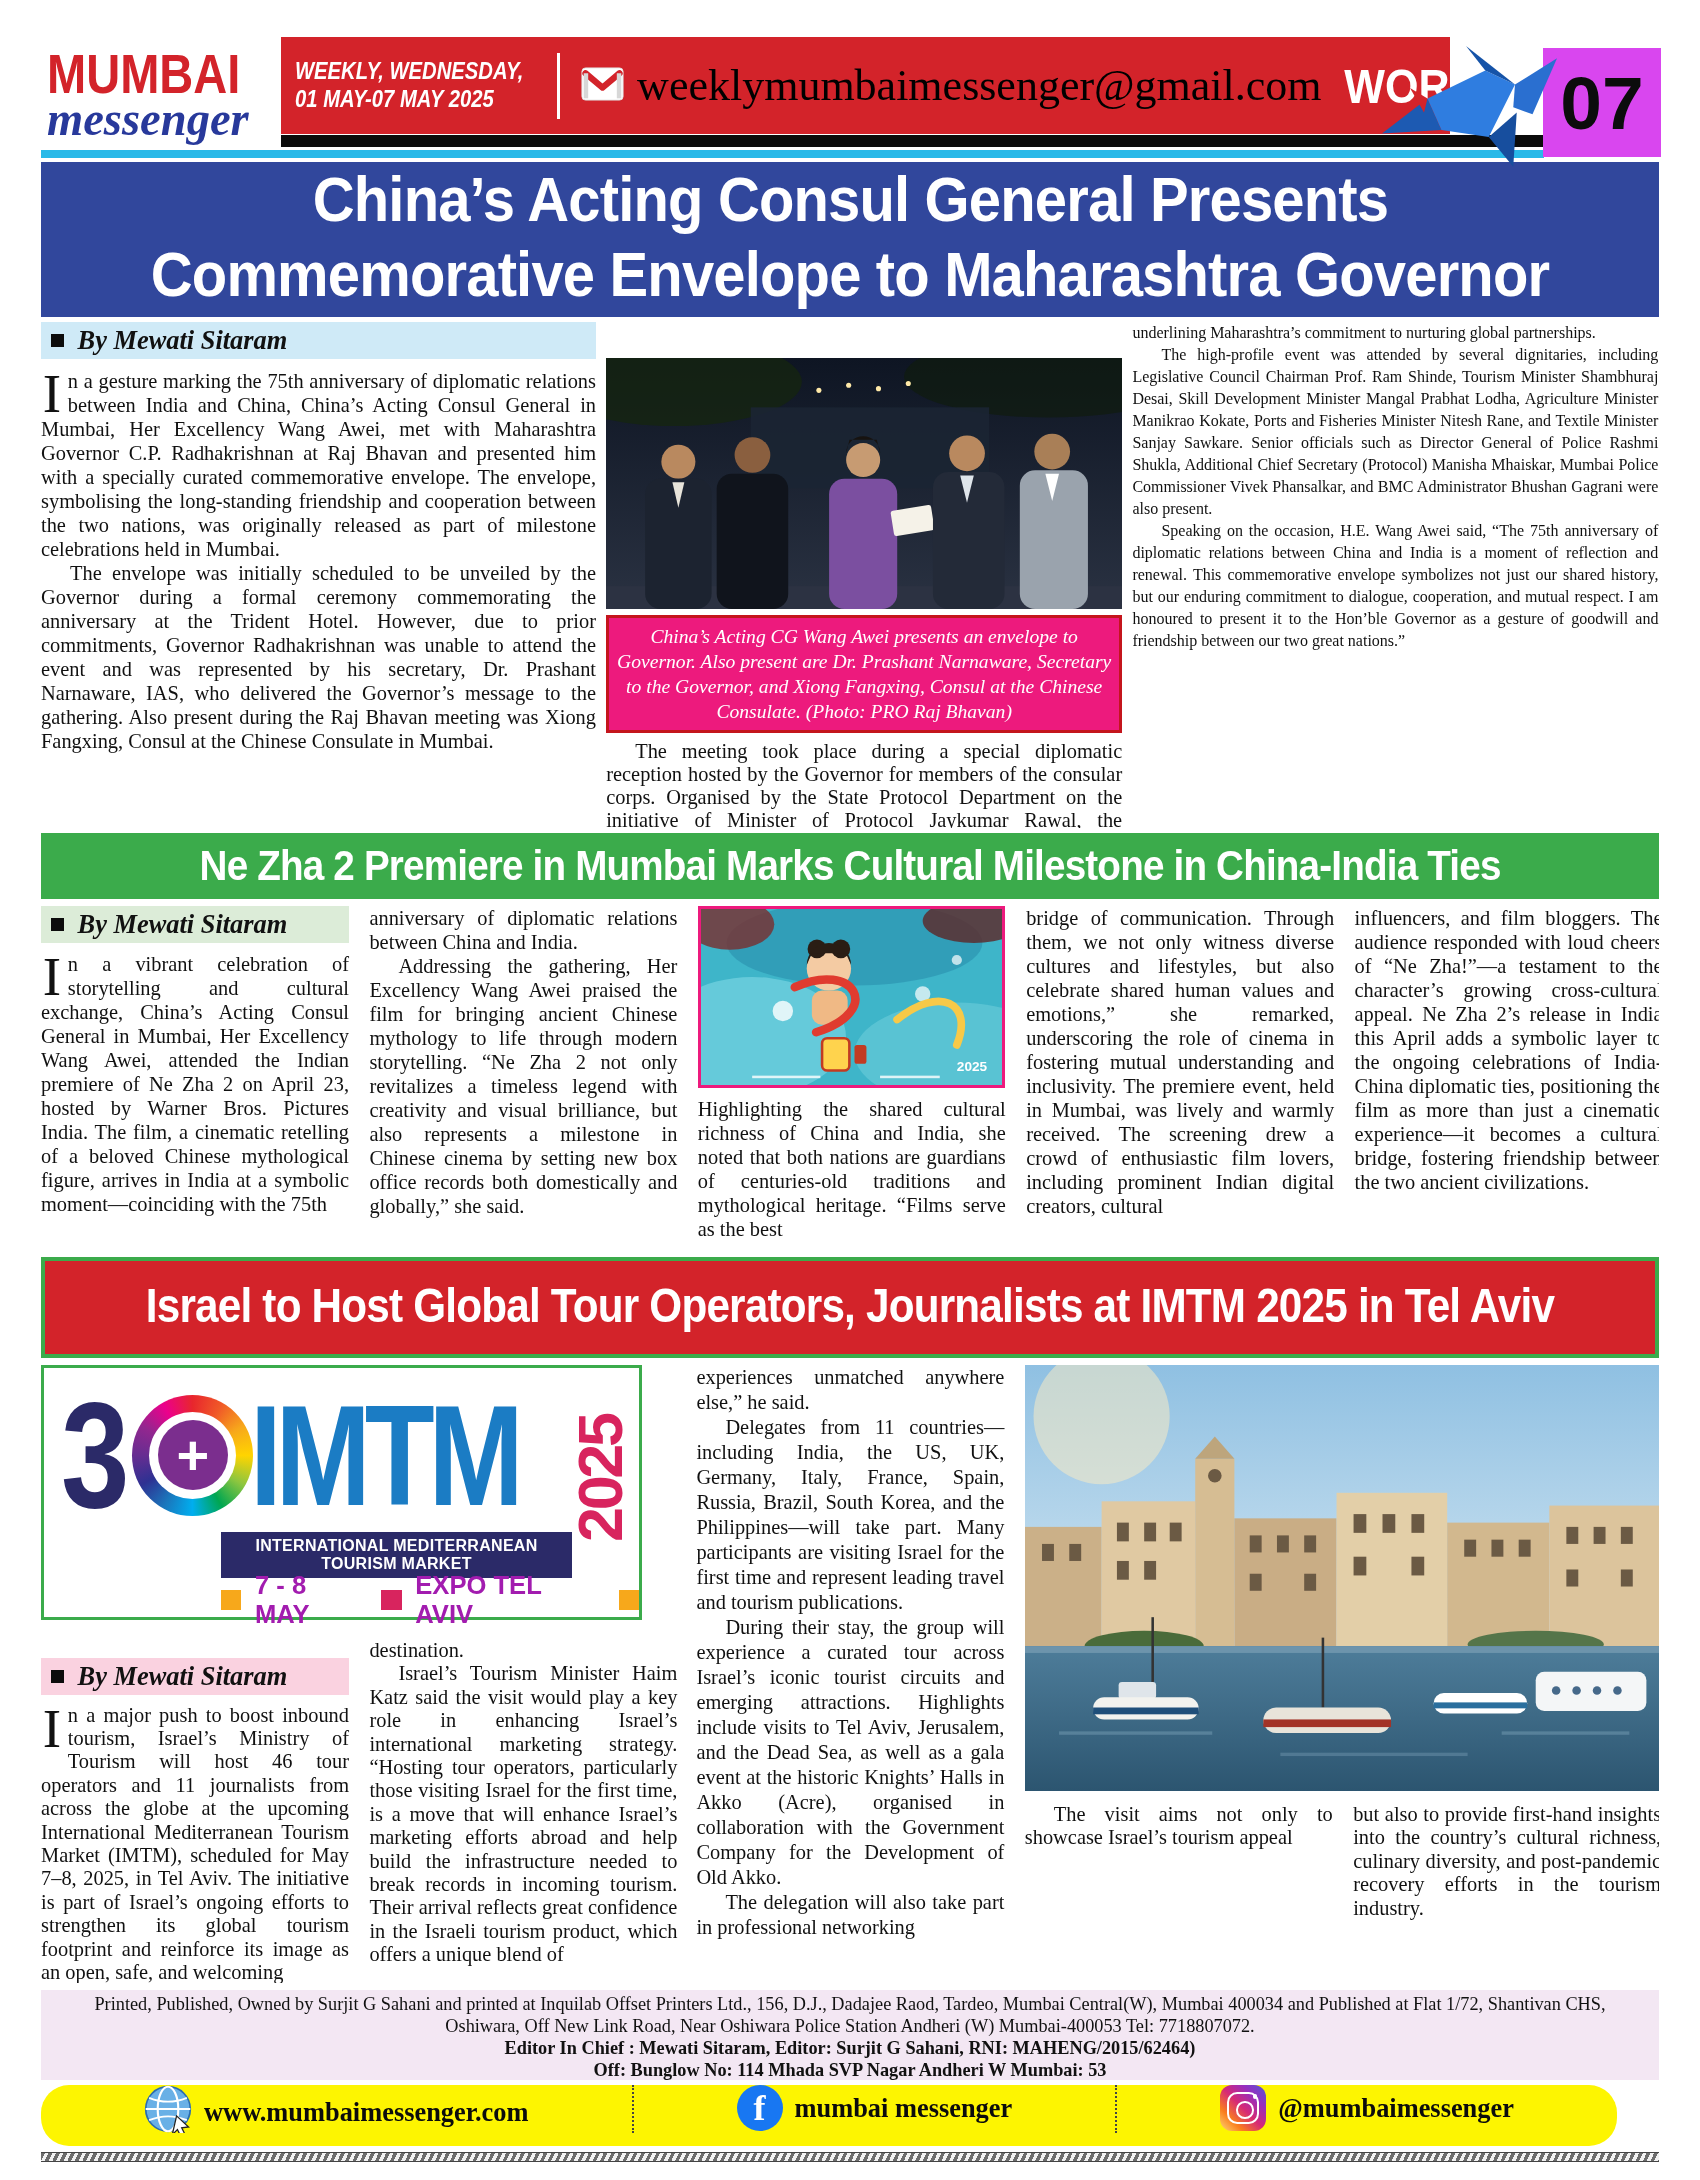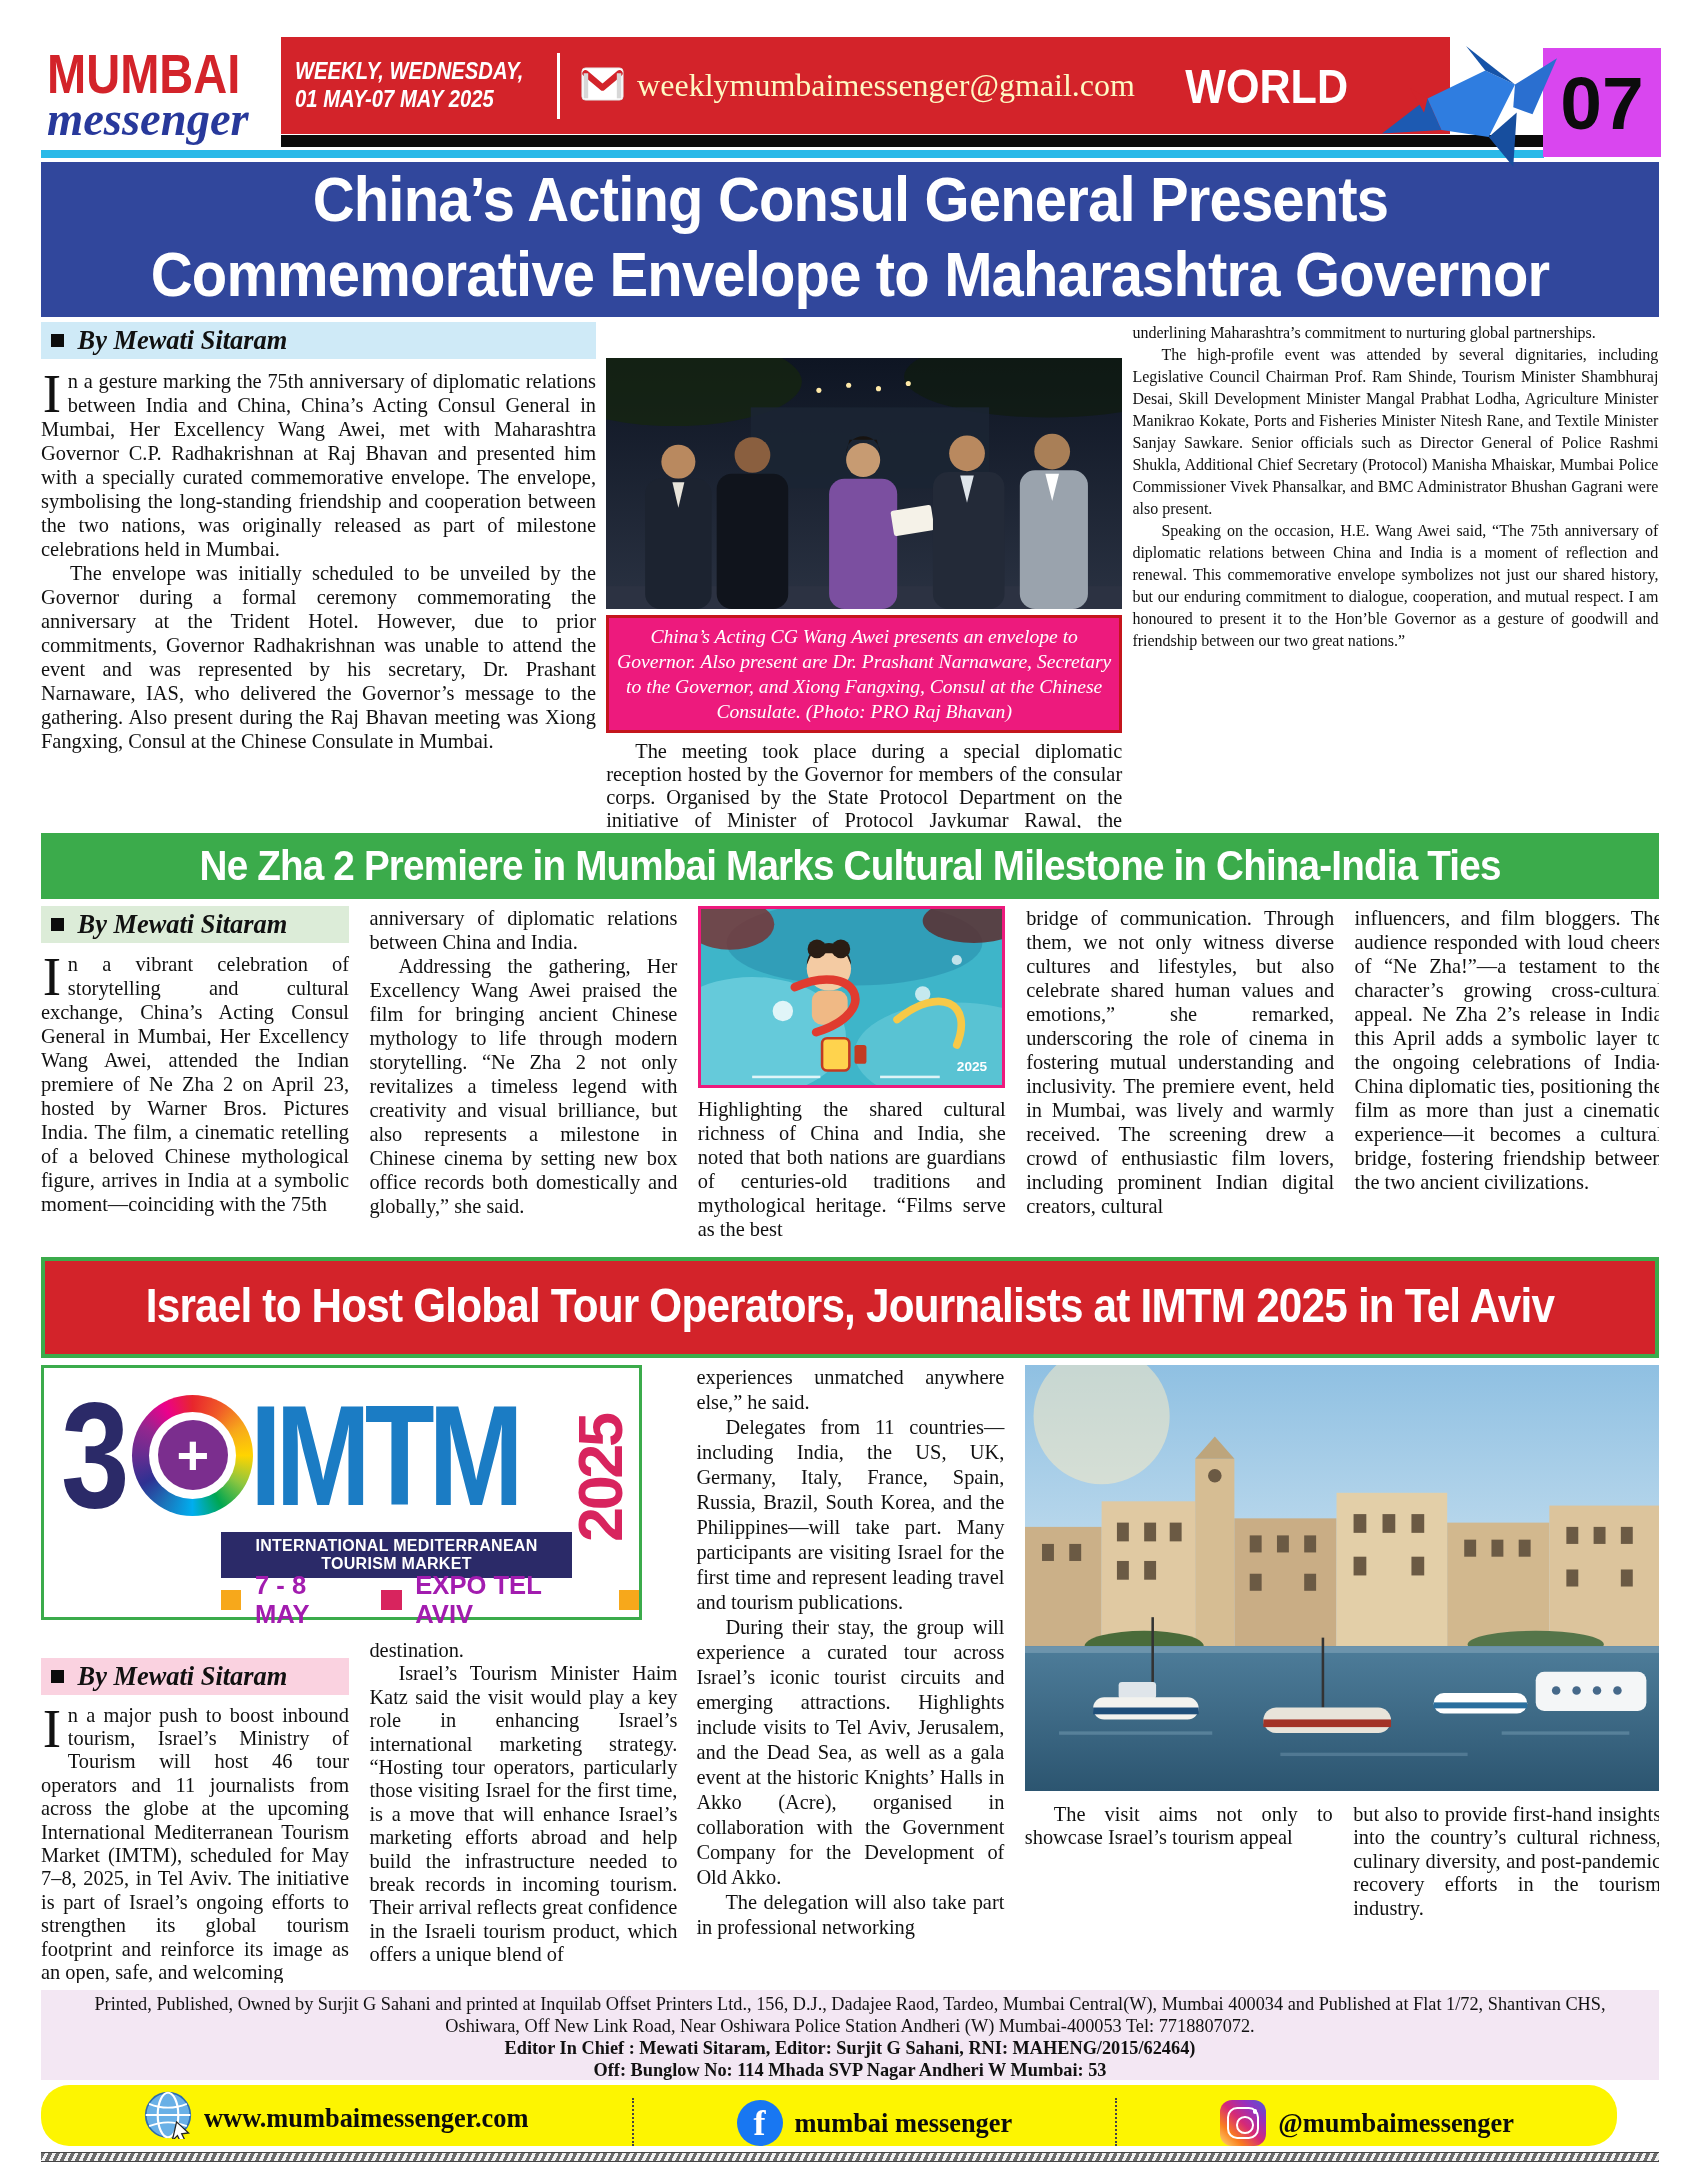--- a/index.html
+++ b/index.html
@@ -14,21 +14,21 @@
   .logo{left:47px;top:46px;width:234px;line-height:1;}
   .logo-top{font-family:"Liberation Sans",sans-serif;font-weight:700;font-size:56px;
             color:#d3232a;transform:scaleX(.84);transform-origin:0 50%;letter-spacing:0px;}
   .logo-bot{font-weight:700;font-style:italic;font-size:49px;color:#28399b;margin-top:-8.5px;
             transform:scaleX(.95);transform-origin:0 50%;}
   .date-block{margin-left:13.6px;color:#fff;font-family:"Liberation Sans",sans-serif;
               font-weight:700;font-style:italic;font-size:23px;line-height:1.18;
               transform:scaleX(.88);transform-origin:0 50%;white-space:nowrap;}
   .vline{width:2.6px;height:66px;background:#fff;margin:0 8.5px 0 3.4px;flex:none;}
   .gmail{flex:none;margin-left:12px;}
-  .email{color:#fef9c3;font-size:32px;margin-left:13.6px;white-space:nowrap;}
+  .email{color:#000000;font-size:44px;margin-left:13.6px;white-space:nowrap;}
   .world{margin-left:auto;margin-right:102px;color:#fff;font-family:"Liberation Sans",sans-serif;
          font-weight:700;font-size:49px;transform:scaleX(.88);transform-origin:100% 50%;}
   .page-box{left:1543px;top:48px;width:118px;height:109px;background:#d946ef;
             display:flex;align-items:center;justify-content:center;
             font-family:"Liberation Sans",sans-serif;font-weight:700;font-size:75px;color:#0c0c0c;}
   .bird{left:1382px;top:44px;width:175px;height:123px;z-index:5;}
   .stripe-black{left:281px;top:135px;width:1262px;height:12px;background:#0b0b0b;}
   .stripe-cyan{left:41px;top:150px;width:1503px;height:7.7px;background:#29b9e8;}
 
   
@@ -106,21 +106,21 @@
   .imtm-dates{position:absolute;left:177px;top:203px;display:flex;align-items:center;gap:13.6px;
               font-family:"Liberation Sans",sans-serif;font-weight:700;font-size:25.6px;color:#a21caf;}
   .csq{width:20.4px;height:20.4px;flex:none;}
   .csq-o{background:#f7a81b;} .csq-p{background:#d8245e;}
 
   
   .footer-box{left:41px;top:1990px;width:1618px;height:90px;background:#f3e7f3;text-align:center;
               font-size:18.3px;line-height:22px;padding-top:2.6px;box-sizing:border-box;}
   .fbold{font-weight:700;text-align:center;}
   .bottom-bar{left:41px;top:2085px;width:1576px;height:61px;background:#fdf501;
-              display:flex;align-items:flex-end;justify-content:space-evenly;border-radius:28px;}
+              display:flex;align-items:flex-start;justify-content:space-evenly;border-radius:28px;}
   .soc{display:flex;align-items:center;gap:12px;font-weight:700;font-size:26.4px;color:#0c0c0c;}
   .dotsep{height:48px;border-left:2.6px dotted #444;}
   .fb-icon{width:46px;height:46px;border-radius:50%;background:#1877f2;color:#fff;
            display:flex;align-items:center;justify-content:center;
            font-family:"Liberation Serif",serif;font-weight:700;font-size:36px;}
   .ig-icon{width:46px;height:46px;border-radius:12px;position:relative;
            background:linear-gradient(45deg,#feda75,#fa7e1e,#d62976,#962fbf,#4f5bd5);}
   .ig-icon::before{content:"";position:absolute;inset:6.8px;border:2.6px solid #fff;border-radius:10.2px;}
   .ig-icon::after{content:"";position:absolute;left:16px;top:16px;width:13.6px;height:13.6px;
                   border:2.6px solid #fff;border-radius:50%;}

